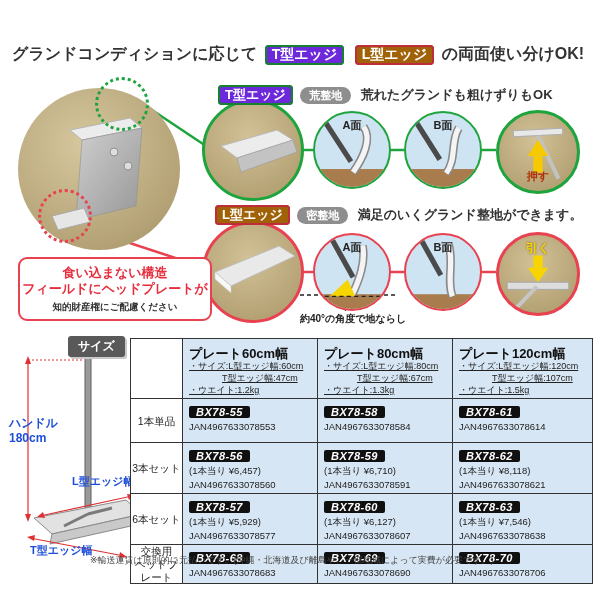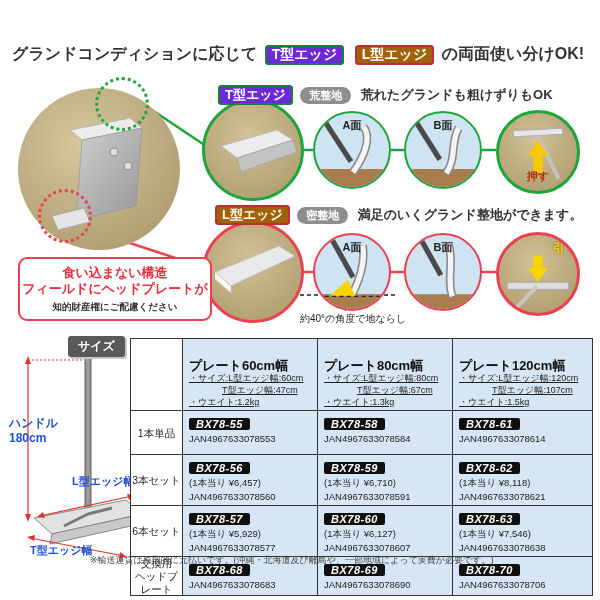--- a/index.html
+++ b/index.html
@@ -41,35 +41,35 @@
   .circle{position:absolute;border-radius:50%;overflow:hidden;box-sizing:content-box;z-index:2;}
   .circle svg{display:block;}
   .bphoto{background:radial-gradient(circle at 45% 35%, #d2c196, #b4a275 75%);}
   .b-green{border:3px solid #1ea43d;}
   .b-red{border:3px solid #e8414f;}
   .diagram{background:#cfe4f3;}
   .d-green{border:2px solid #1ea43d;}
   .d-red{border:2px solid #e8414f;}
   .side-label{position:absolute;top:5px;left:0;width:100%;text-align:center;font-size:11px;font-weight:bold;color:#222;z-index:2;}
   .action-label{position:absolute;left:0;width:100%;text-align:center;font-weight:bold;z-index:2;}
-  .angle-note{position:absolute;left:300px;top:312px;font-size:10px;font-weight:normal;color:#222;z-index:3;white-space:nowrap;}
+  .angle-note{position:absolute;left:300px;top:312px;font-size:10px;font-weight:bold;color:#222;z-index:3;white-space:nowrap;}
 
   
   .size-badge{position:absolute;left:68px;top:336px;background:#595959;color:#fff;font-size:12px;
     font-weight:bold;padding:2px 10px;border-radius:3px;box-shadow:2px 2px 0 #c9c9c9;z-index:3;}
   .dimlabel{position:absolute;color:#1d4ed8;font-weight:bold;z-index:3;white-space:nowrap;}
   .dl-handle{left:9px;top:416px;font-size:12px;line-height:1.25;}
   .dl-ledge{left:72px;top:474px;font-size:11px;}
   .dl-tedge{left:30px;top:543px;font-size:11px;}
 
   
   .ptable{position:absolute;left:130px;top:338px;z-index:3;border-collapse:collapse;table-layout:fixed;}
   .ptable td,.ptable th{border:1px solid #333;box-sizing:border-box;}
   .corner{background:#fff;}
-  .hdr{background:#d7e6f4;text-align:left;vertical-align:top;padding:20px 6px 2px;}
+  .hdr{background:#d7e6f4;text-align:left;vertical-align:top;padding:8px 6px 2px;}
   .hdr-title{font-size:13px;font-weight:bold;color:#111;line-height:1.1;}
   .hdr-sub{font-size:9px;color:#222;line-height:1.3;font-weight:normal;text-decoration:underline;}
   .hdr-sub.indent{padding-left:33px;}
   .rowlabel{background:#fff;font-size:10.5px;text-align:center;color:#222;padding:0 1px;line-height:1.2;}
   .cell{background:#d7e6f4;vertical-align:top;padding:3px 6px;}
   .code-badge{display:inline-block;background:#101010;color:#fff;font-weight:bold;font-style:italic;
     font-size:11px;padding:0 7px 0;border-radius:2px;letter-spacing:.5px;}
   .price{font-size:9.5px;color:#222;margin-top:1px;}
   .jan{font-size:9.5px;color:#222;margin-top:1px;}
   .footnote{position:absolute;left:90px;top:554px;font-size:9px;color:#444;z-index:3;white-space:nowrap;}
@@ -189,21 +189,21 @@
   <div class="circle diagram d-red" style="left:404px;top:233px;width:74px;height:74px;">
     <div class="side-label">B面</div>
     <svg width="74" height="74" viewBox="0 0 70 70">
       <rect x="0" y="56" width="70" height="14" fill="#a97c4e"></rect>
       <line x1="14" y1="4" x2="33" y2="38" stroke="#4a4a4a" stroke-width="5"></line>
       <path d="M40,8 C46,24 38,44 44,58" stroke="#8a8a8a" stroke-width="8" fill="none"></path>
       <path d="M40,8 C46,24 38,44 44,58" stroke="#f4f4f4" stroke-width="5" fill="none"></path>
     </svg>
   </div>
   <div class="circle bphoto b-red" style="left:496px;top:232px;width:78px;height:78px;">
-    <div class="action-label" style="top:5px;font-size:12px;color:#f7d500;text-shadow:0 0 2px #6b5a20;text-align:right;">引く</div>
+    <div class="action-label" style="top:5px;font-size:12px;color:#f7d500;text-shadow:0 0 2px #6b5a20;">引く</div>
     <svg width="78" height="78" viewBox="0 0 76 76">
       <polygon points="28,32 48,32 38,46" fill="#f7d500"></polygon>
       <rect x="33.5" y="20" width="9" height="12" fill="#f7d500"></rect>
       <rect x="8" y="46" width="60" height="7" fill="#dddddd" stroke="#a8a8a8"></rect>
       <line x1="37" y1="50" x2="16" y2="72" stroke="#c6c6c6" stroke-width="4"></line>
     </svg>
   </div>
   <div class="angle-note">約40°の角度で地ならし</div>
 
   <div class="size-badge">サイズ</div>

